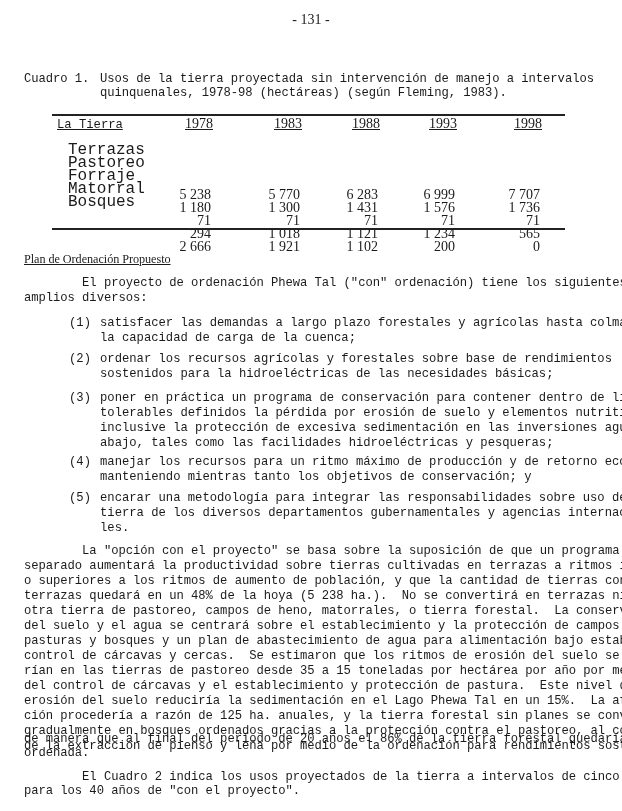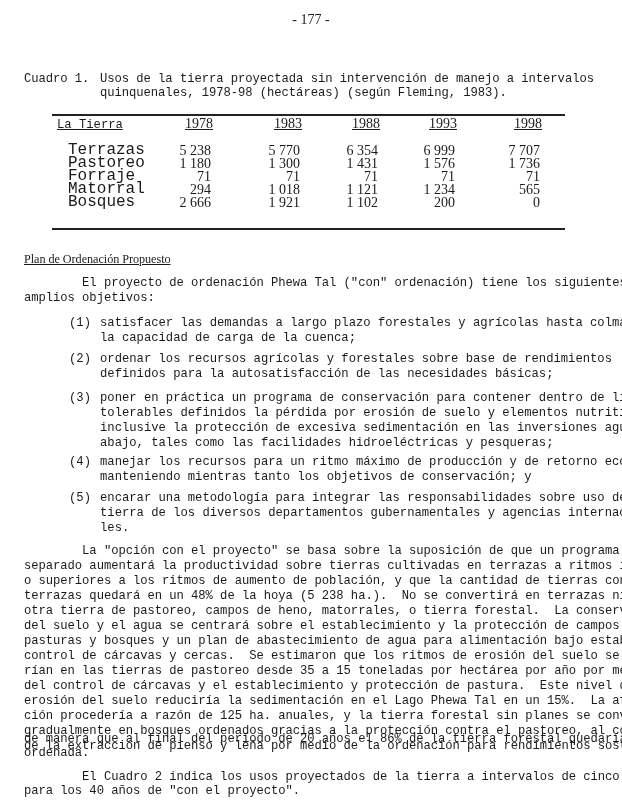--- a/index.html
+++ b/index.html
@@ -7,49 +7,49 @@
          font-family:"Liberation Mono","DejaVu Sans Mono",monospace; color:#1a1a1a; }
   .t { position:absolute; font-size:12.2px; line-height:14px; white-space:pre; letter-spacing:-0.05px; }
   .pagenum { position:absolute; top:12px; left:0; width:622px; text-align:center;
              font-family:"Liberation Serif","DejaVu Serif",serif; font-size:14px; }
   .caplabel { left:24px; top:72px; }
   .captext { left:100px; top:72px; }
   .rule { position:absolute; left:52px; width:513px; height:1.5px; background:#222; }
   .th { position:absolute; top:118px; font-size:12.2px; text-decoration:underline; }
   .num { font-family:"Liberation Serif","DejaVu Serif",serif; font-size:14px; }
   .rowlabel { position:absolute; left:68px; font-size:16px; line-height:13px; }
-  .cell { position:absolute; text-align:right; width:70px; font-family:"Liberation Serif","DejaVu Serif",serif; font-size:14px; line-height:13px; }
+  .cell { position:absolute; text-align:right; width:70px; font-family:"Liberation Serif","DejaVu Serif",serif; font-size:14px; line-height:13px;margin-top:44px; }
   .heading { left:24px; top:252px; text-decoration:underline;font-family:Liberation Serif, serif; }
   .para { left:24px; font-size:12.2px; line-height:15.2px; width:580px; white-space:pre; }
   .itemnum { position:absolute; left:69px; font-size:12.2px; }
   .itemtext { position:absolute; left:100px; font-size:12.2px; line-height:15.2px; white-space:pre; }
 </style>
 </head>
 <body>
 
-<div class="pagenum" data-name="page-number">- 177 -</div>
+<div class="pagenum" data-name="page-number">- 131 -</div>
 
 <div class="t caplabel" data-name="table-caption-label">Cuadro 1.</div>
 <div class="t captext" data-name="table-caption-line">Usos de la tierra proyectada sin intervención de manejo a intervalos</div>
 <div class="t captext" style="top:86px" data-name="table-caption-line">quinquenales, 1978-98 (hectáreas) (según Fleming, 1983).</div>
 
 <div class="rule" style="top:114px" data-name="table-top-rule"></div>
 
 <div data-name="land-use-table">
   <div class="th" style="left:57px" data-name="table-header-label">La Tierra</div>
   <div class="th num" style="left:185px;top:116px" data-name="table-header-year">1978</div>
   <div class="th num" style="left:274px;top:116px" data-name="table-header-year">1983</div>
   <div class="th num" style="left:352px;top:116px" data-name="table-header-year">1988</div>
   <div class="th num" style="left:429px;top:116px" data-name="table-header-year">1993</div>
   <div class="th num" style="left:514px;top:116px" data-name="table-header-year">1998</div>
 
   <div class="rowlabel" style="top:144px" data-name="table-row-label">Terrazas</div>
   <div class="cell" style="left:141px;top:144px" data-name="table-cell">5 238</div>
   <div class="cell" style="left:230px;top:144px" data-name="table-cell">5 770</div>
-  <div class="cell" style="left:308px;top:144px" data-name="table-cell">6 354</div>
+  <div class="cell" style="left:308px;top:144px" data-name="table-cell">6 283</div>
   <div class="cell" style="left:385px;top:144px" data-name="table-cell">6 999</div>
   <div class="cell" style="left:470px;top:144px" data-name="table-cell">7 707</div>
 
   <div class="rowlabel" style="top:157px" data-name="table-row-label">Pastoreo</div>
   <div class="cell" style="left:141px;top:157px" data-name="table-cell">1 180</div>
   <div class="cell" style="left:230px;top:157px" data-name="table-cell">1 300</div>
   <div class="cell" style="left:308px;top:157px" data-name="table-cell">1 431</div>
   <div class="cell" style="left:385px;top:157px" data-name="table-cell">1 576</div>
   <div class="cell" style="left:470px;top:157px" data-name="table-cell">1 736</div>
 
@@ -73,30 +73,30 @@
   <div class="cell" style="left:308px;top:196px" data-name="table-cell">1 102</div>
   <div class="cell" style="left:385px;top:196px" data-name="table-cell">200</div>
   <div class="cell" style="left:470px;top:196px" data-name="table-cell">0</div>
 </div>
 
 <div class="rule" style="top:228px" data-name="table-bottom-rule"></div>
 
 <div class="t heading" data-name="section-heading">Plan de Ordenación Propuesto</div>
 
 <div class="t para" style="top:276px" data-name="intro-paragraph-line">        El proyecto de ordenación Phewa Tal ("con" ordenación) tiene los siguientes</div>
-<div class="t para" style="top:291px" data-name="intro-paragraph-line">amplios objetivos:</div>
+<div class="t para" style="top:291px" data-name="intro-paragraph-line">amplios diversos:</div>
 
 <div data-name="objectives-list">
   <div class="itemnum" style="top:316px" data-name="objective-number">(1)</div>
   <div class="itemtext" style="top:316px" data-name="objective-line">satisfacer las demandas a largo plazo forestales y agrícolas hasta colmar</div>
   <div class="itemtext" style="top:331px" data-name="objective-line">la capacidad de carga de la cuenca;</div>
 
   <div class="itemnum" style="top:352px" data-name="objective-number">(2)</div>
   <div class="itemtext" style="top:352px" data-name="objective-line">ordenar los recursos agrícolas y forestales sobre base de rendimientos</div>
-  <div class="itemtext" style="top:367px" data-name="objective-line">definidos para la autosatisfacción de las necesidades básicas;</div>
+  <div class="itemtext" style="top:367px" data-name="objective-line">sostenidos para la hidroeléctricas de las necesidades básicas;</div>
 
   <div class="itemnum" style="top:391px" data-name="objective-number">(3)</div>
   <div class="itemtext" style="top:391px" data-name="objective-line">poner en práctica un programa de conservación para contener dentro de límites</div>
   <div class="itemtext" style="top:406px" data-name="objective-line">tolerables definidos la pérdida por erosión de suelo y elementos nutritivos,</div>
   <div class="itemtext" style="top:421px" data-name="objective-line">inclusive la protección de excesiva sedimentación en las inversiones aguas</div>
   <div class="itemtext" style="top:436px" data-name="objective-line">abajo, tales como las facilidades hidroeléctricas y pesqueras;</div>
 
   <div class="itemnum" style="top:455px" data-name="objective-number">(4)</div>
   <div class="itemtext" style="top:455px" data-name="objective-line">manejar los recursos para un ritmo máximo de producción y de retorno económico</div>
   <div class="itemtext" style="top:470px" data-name="objective-line">manteniendo mientras tanto los objetivos de conservación; y</div>

